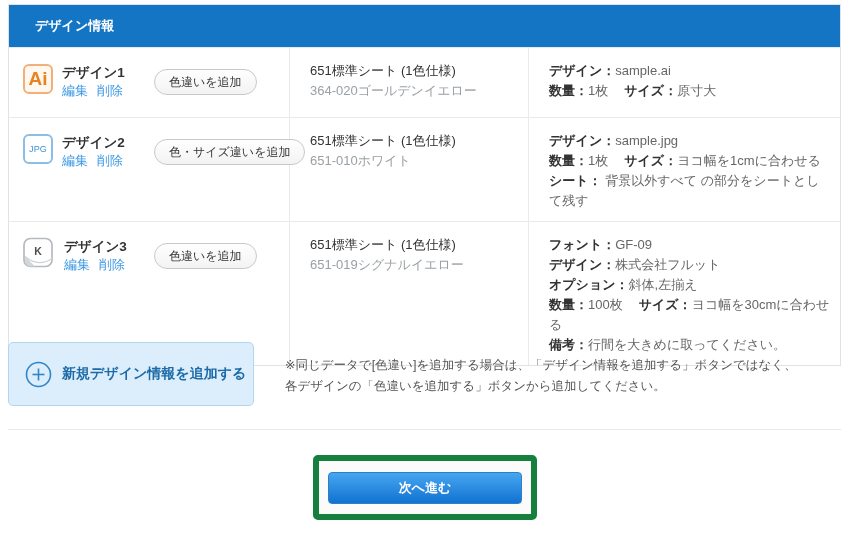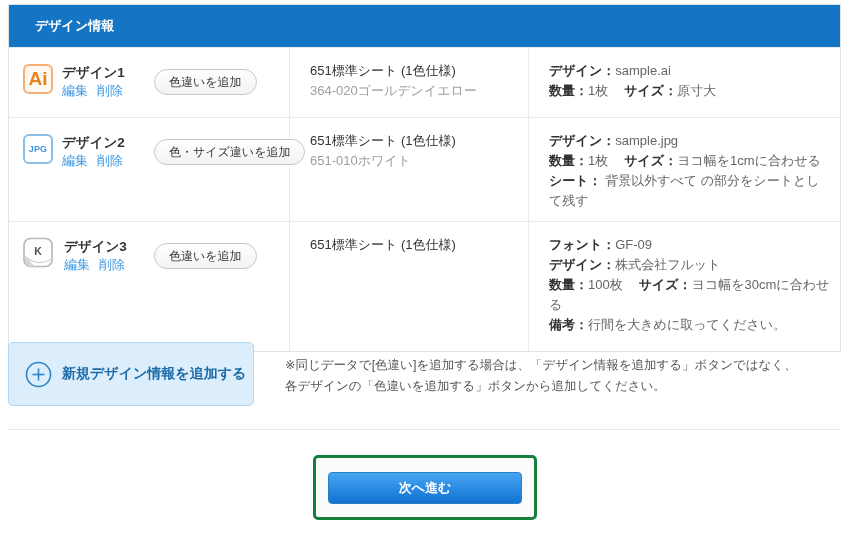--- a/index.html
+++ b/index.html
@@ -12,21 +12,21 @@
   .drow{display:flex;border-top:1px solid #e8ebee;box-sizing:border-box;}
   .drow.h1{min-height:70px;}
   .drow.h2{min-height:81px;}
   .drow.h3{min-height:130px;}
   .c1{width:280px;position:relative;padding:16px 0 10px 14px;display:flex;box-sizing:border-box;flex:none;}
   .c2{width:239px;border-left:1px solid #e8ebee;padding:13px 10px 10px 20px;box-sizing:border-box;flex:none;}
   .c3{flex:1;border-left:1px solid #e8ebee;padding:13px 10px 10px 20px;box-sizing:border-box;}
 
   .ic{width:30px;height:30px;border-radius:6px;display:flex;align-items:center;justify-content:center;flex:none;box-sizing:border-box;}
   .ic-ai{border:2px solid #f2b078;background:#fef8f1;color:#e8831d;font-weight:700;font-size:19px;}
-  .ic-jpg{border:2px solid #8abde8;background:#fff;color:#3e93de;font-weight:700;font-size:9px;letter-spacing:.2px;}
+  .ic-jpg{border:2px solid #8abde8;background:#fff;color:#3e93de;font-weight:400;font-size:9px;letter-spacing:.2px;}
   .ic-k{width:32px;height:32px;margin-top:-1px;}
 
   .titleblock{margin-left:9px;}
   .dtitle{font-size:13.5px;font-weight:700;color:#333;line-height:17px;}
   .dlinks{font-size:13px;line-height:19px;}
   .dlinks a{color:#3b97e3;text-decoration:none;margin-right:9px;cursor:pointer;}
 
   .variation-btn{position:absolute;left:145px;top:21px;height:26px;padding:0 14px;font-size:12px;color:#333;
     background:linear-gradient(#fefefe,#f3f3f3);border:1px solid #c6c9cb;border-radius:13px;cursor:pointer;
     font-family:inherit;white-space:nowrap;}
@@ -43,21 +43,21 @@
   .add-box{position:absolute;left:8px;top:342px;width:246px;height:64px;background:#dcedfb;border:1px solid #b0d6f2;
     border-radius:5px;display:flex;align-items:center;padding-left:16px;box-sizing:border-box;cursor:pointer;}
   .plus-circle{width:27px;height:27px;flex:none;}
   .add-label{margin-left:10px;font-size:14px;font-weight:700;color:#1c6ba8;}
 
   .note{position:absolute;left:285px;top:355px;width:540px;font-size:12.5px;color:#555;line-height:21px;}
 
   .divider{position:absolute;left:8px;top:429px;width:833px;height:1px;background:#e9e9e9;}
 
   
-  .next-card{position:absolute;left:313px;top:455px;width:224px;height:65px;background:#fbfbfb;border:3px solid #15803d;
+  .next-card{position:absolute;left:313px;top:455px;width:224px;height:65px;background:#fbfbfb;border:6px solid #15803d;
     border-radius:5px;display:flex;align-items:center;justify-content:center;box-sizing:border-box;}
   .next-btn{width:194px;height:32px;border:1px solid #2a7fc6;border-radius:4px;color:#fff;font-weight:700;font-size:13px;
     background:linear-gradient(#47a6f1,#1172d1);cursor:pointer;font-family:inherit;}
 </style>
 </head>
 <body>
 
 <div class="stage">
 
   <div class="dtable">
@@ -121,24 +121,26 @@
         <div class="titleblock">
           <div class="dtitle">デザイン3</div>
           <div class="dlinks">
             <a>編集</a><a>削除</a>
           </div>
         </div>
         <button class="variation-btn">色違いを追加</button>
       </div>
       <div class="c2">
         <div class="sheet1">651標準シート (1色仕様)</div>
+        <div class="sheet2">651-019シグナルイエロー</div>
       </div>
       <div class="c3">
         <div class="dline"><span class="dl">フォント：</span><span class="dv">GF-09</span></div>
         <div class="dline"><span class="dl">デザイン：</span><span class="dv">株式会社フルット</span></div>
+        <div class="dline"><span class="dl">オプション：</span><span class="dv">斜体,左揃え</span></div>
         <div class="dline"><span class="dl">数量：</span><span class="dv">100枚</span><span class="dl sp">サイズ：</span><span class="dv">ヨコ幅を30cmに合わせる</span></div>
         <div class="dline"><span class="dl">備考：</span><span class="dv">行間を大きめに取ってください。</span></div>
       </div>
     </div>
   </div>
 
   <div class="add-box">
     <svg class="plus-circle" viewBox="0 0 27 27" aria-hidden="true">
       <circle cx="13.5" cy="13.5" r="12" fill="none" stroke="#2e86c8" stroke-width="1.6"></circle>
       <line x1="13.5" y1="7.5" x2="13.5" y2="19.5" stroke="#2e86c8" stroke-width="1.6"></line>

